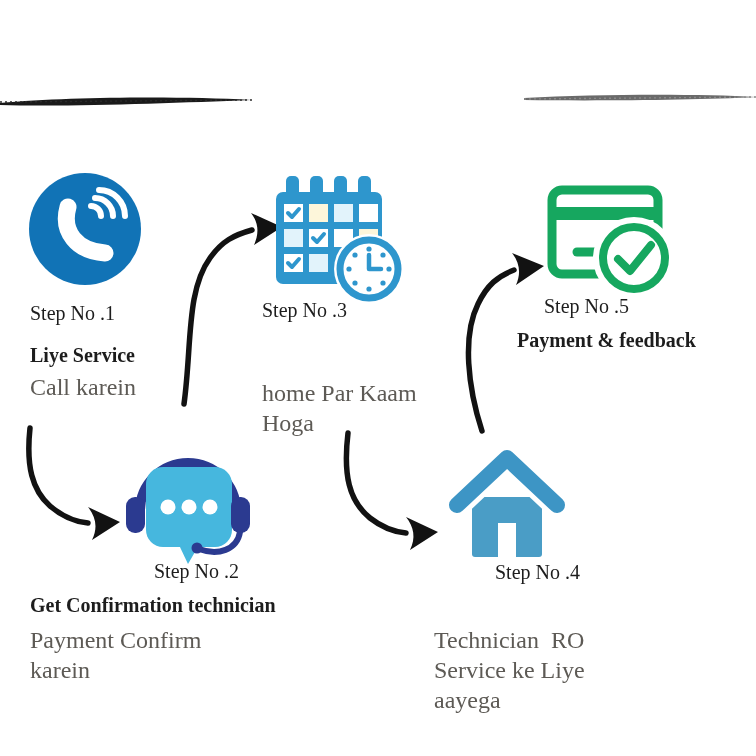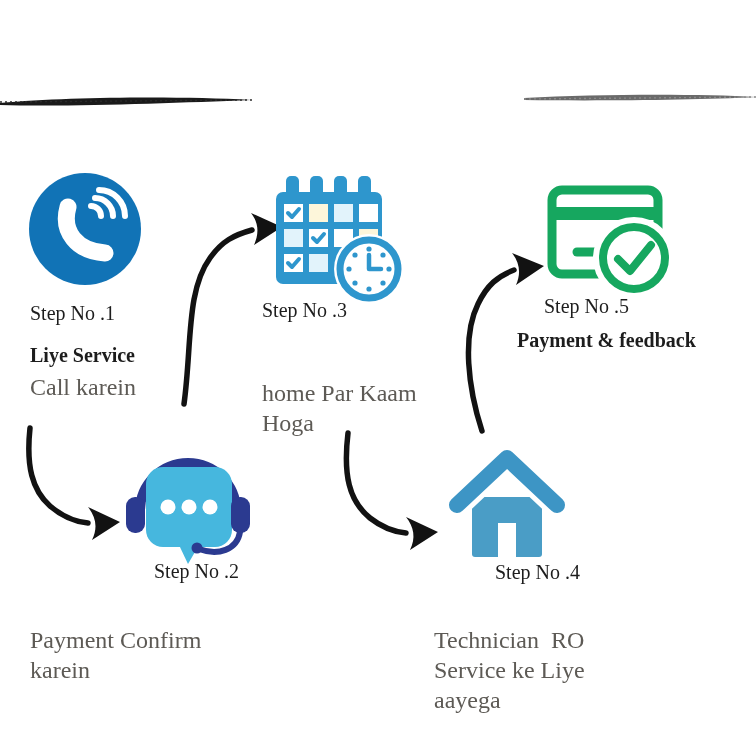--- a/index.html
+++ b/index.html
@@ -111,20 +111,21 @@
     <polygon points="61,108 81,108 70,127" fill="#46b7de"></polygon>
     <circle cx="50" cy="70" r="7.5" fill="#ffffff"></circle>
     <circle cx="71" cy="70" r="7.5" fill="#ffffff"></circle>
     <circle cx="92" cy="70" r="7.5" fill="#ffffff"></circle>
     <rect x="8" y="60" width="19" height="36" rx="9" fill="#2b3a90"></rect>
     <rect x="113" y="60" width="19" height="36" rx="9" fill="#2b3a90"></rect>
     <path d="M122 95 C 119 113 100 119 81 112" fill="none" stroke="#2b3a90" stroke-width="6" stroke-linecap="round"></path>
     <circle cx="79" cy="111" r="5.5" fill="#2b3a90"></circle>
   </svg>
   <div class="abs step-label" style="left:106px;top:560px;margin-left:48px;">Step No .2</div>
+  <div class="abs step-title" style="left:30px;top:594px;">Get Confirmation technician</div>
   <div class="abs step-desc" style="left:30px;top:625px;width:205px;">Payment Confirm karein</div>
 
   <svg class="abs" style="left:334px;top:427px;" width="114" height="132" viewBox="0 0 114 132">
     <path d="M14 6 C 9 48 15 74 36 91 C 50 102 61 105 72 106" fill="none" stroke="#121212" stroke-width="5.5" stroke-linecap="round"></path>
     <path d="M72 90 L104 105 L76 123 C 82 111 80 100 72 90 Z" fill="#121212"></path>
   </svg>
 
   <svg class="abs" style="left:447px;top:441px;" width="120" height="126" viewBox="0 0 120 126">
     <rect x="25" y="56" width="70" height="60" rx="3" fill="#4a9dc6"></rect>
     <path d="M10 64 L60 17 L110 64" fill="none" stroke="#ffffff" stroke-width="26" stroke-linecap="round" stroke-linejoin="round"></path>

